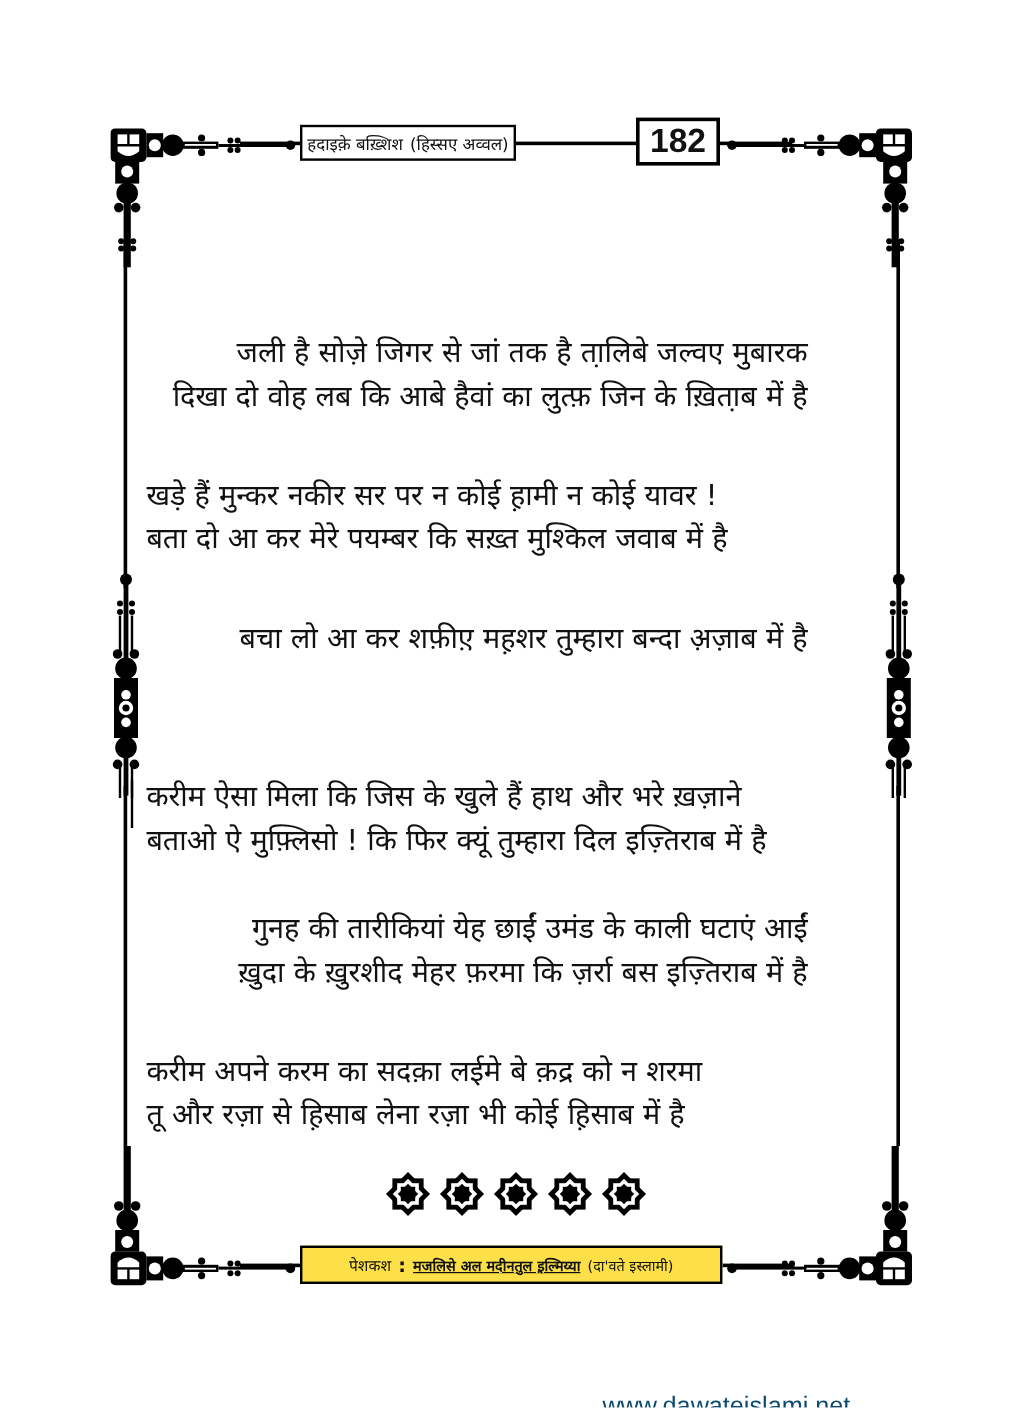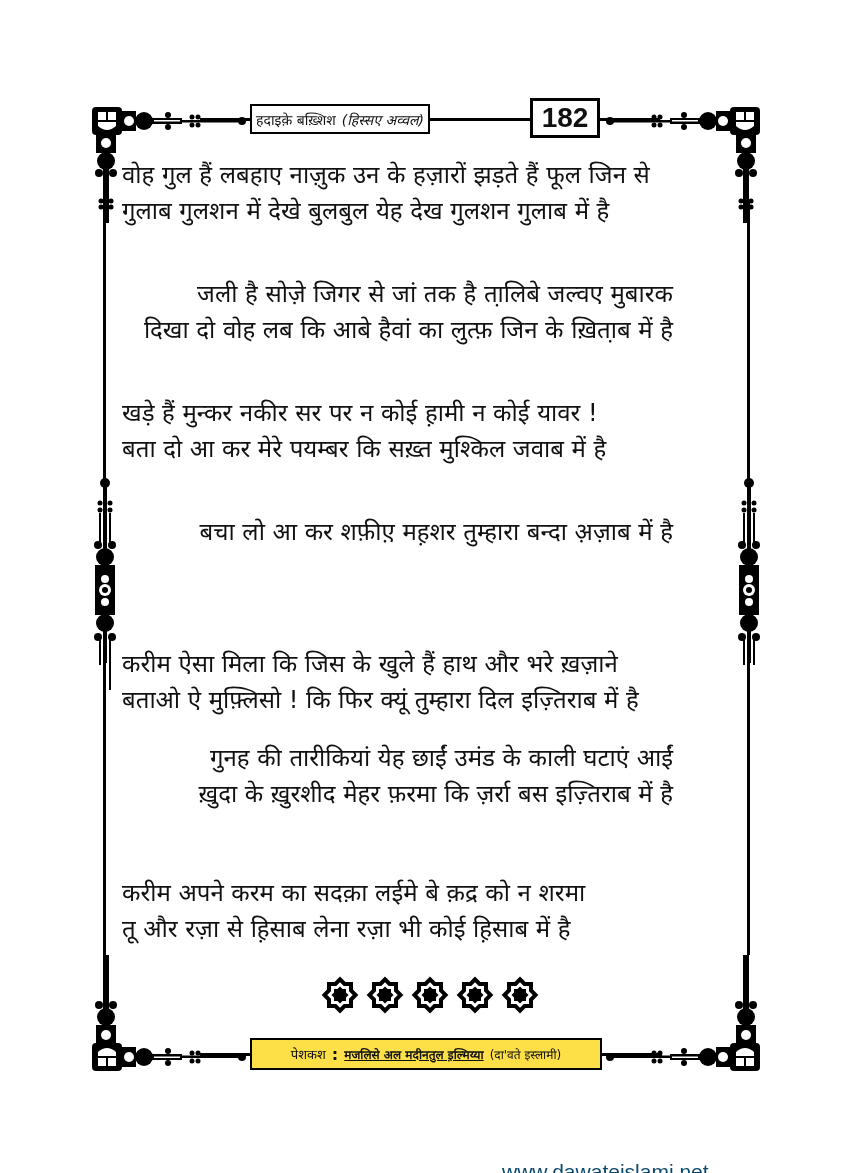--- a/index.html
+++ b/index.html
@@ -23,21 +23,21 @@
 
   
   .header-title-box {
     position: absolute; left: 250px; top: 104px;
     width: 180px; height: 30px;
     border: 2px solid #000;
     background: #fff;
     display: flex; align-items: center; justify-content: center;
     font-size: 14px; white-space: nowrap;
   }
-  .header-title-box .paren { margin-left: 6px; font-style: italic; }
+  .header-title-box .paren { margin-left: 6px; }
   .page-number-box {
     position: absolute; left: 530px; top: 98px;
     width: 70px; height: 40px;
     border: 3px solid #000;
     background: #fff;
     display: flex; align-items: center; justify-content: center;
     font-family: "Liberation Sans", sans-serif;
     font-weight: bold; font-size: 28px;
   }
 
@@ -255,40 +255,36 @@
         <rect x="18" y="160" width="2" height="30" fill="#000"></rect>
     </svg>
   </div>
 
   <div class="header-title-box">
     <span>हदाइक़े बख़्शिश</span>
     <span class="paren">(हिस्सए अव्वल)</span>
   </div>
   <div class="page-number-box">182</div>
 
-  <div class="couplet left" style="top:157px;">
-    <span class="line">वोह गुल हैं लबहाए नाज़ुक उन के हज़ारों झड़ते हैं फूल जिन से</span>
-    <span class="line">गुलाब गुलशन में देखे बुलबुल येह देख गुलशन गुलाब में है</span>
-  </div>
   <div class="couplet right" style="top:276px;">
     <span class="line">जली है सोज़े जिगर से जां तक है ता़लिबे जल्वए मुबारक</span>
     <span class="line">दिखा दो वोह लब कि आबे हैवां का लुत्फ़ जिन के ख़िता़ब में है</span>
   </div>
   <div class="couplet left" style="top:395px;">
     <span class="line">खड़े हैं मुन्कर नकीर सर पर न कोई ह़ामी न कोई यावर !</span>
     <span class="line">बता दो आ कर मेरे पयम्बर कि सख़्त मुश्किल जवाब में है</span>
   </div>
   <div class="couplet right" style="top:514px;">
     <span class="line">बचा लो आ कर शफ़ीए़ मह़शर तुम्हारा बन्दा अ़ज़ाब में है</span>
   </div>
   <div class="couplet left" style="top:634px;margin-top:12px;">
     <span class="line">करीम ऐसा मिला कि जिस के खुले हैं हाथ और भरे ख़ज़ाने</span>
     <span class="line">बताओ ऐ मुफ़्लिसो ! कि फिर क्यूं तुम्हारा दिल इज़्तिराब में है</span>
   </div>
-  <div class="couplet right" style="top:740px;">
+  <div class="couplet right" style="top:756px;">
     <span class="line">गुनह की तारीकियां येह छाईं उमंड के काली घटाएं आईं</span>
     <span class="line">ख़ुदा के ख़ुरशीद मेहर फ़रमा कि ज़र्रा बस इज़्तिराब में है</span>
   </div>
   <div class="couplet left" style="top:875px;">
     <span class="line">करीम अपने करम का सदक़ा लईमे बे क़द्र को न शरमा</span>
     <span class="line">तू और रज़ा से ह़िसाब लेना रज़ा भी कोई ह़िसाब में है</span>
   </div>
 
   <div class="stars">
     <svg class="star" viewBox="0 0 40 40">

